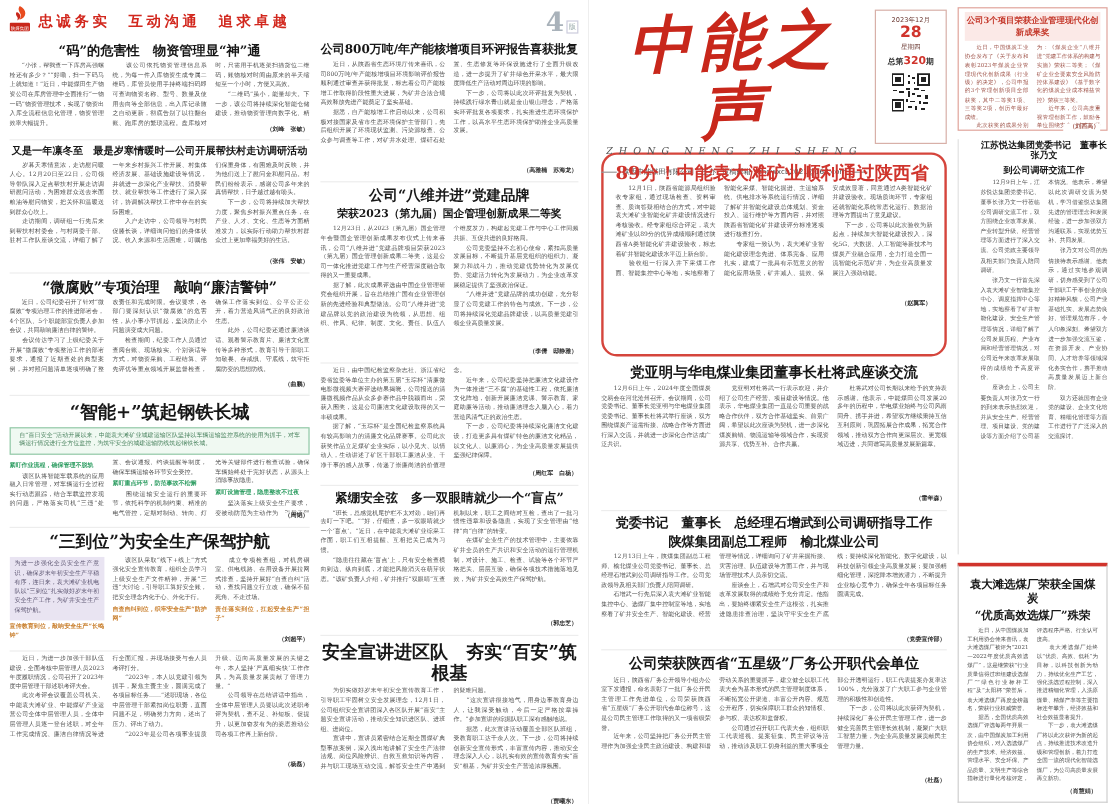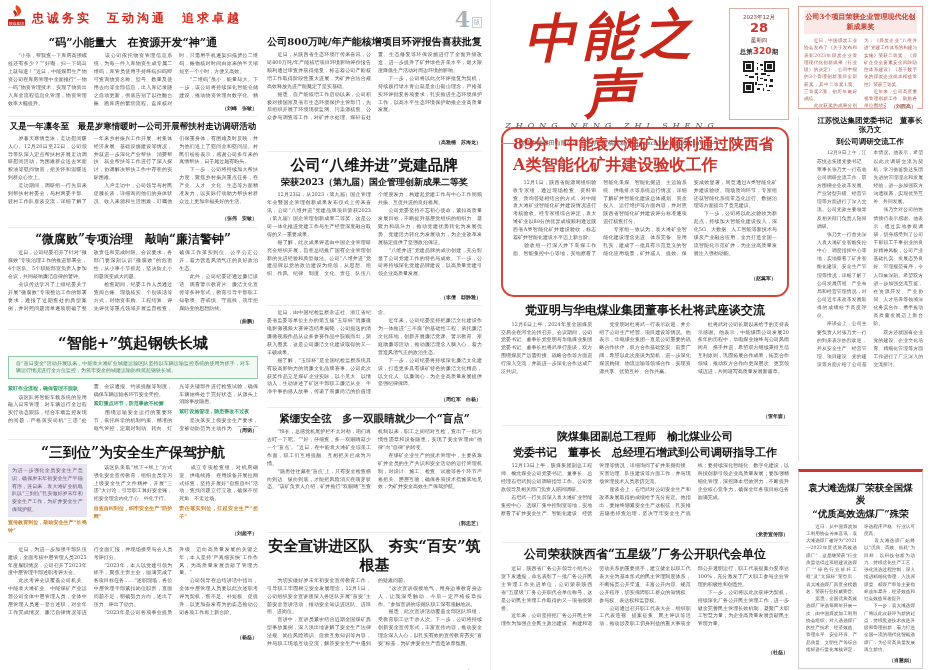--- a/index.html
+++ b/index.html
@@ -85,21 +85,21 @@
         <b>4</b>
         <i>版</i>
       </span>
     </div>
 
     <div class="lp-cols">
 
       <div class="lcol">
 
         <div class="art">
-          <div class="h1" style="font-size:11px">“码”小能量大　在资源开发“神”通</div>
+          <div class="h1" style="font-size:11px">“码”的危害性　物资管理显“神”通</div>
           <div class="body c3" style="height:60px">
             <span class="txt">　　“小张，帮我查一下库房高强螺栓还有多少？”“好嘞，扫一下码马上就知道！”近日，中能煤田生产物资公司在库房管理中全面推行“一物一码”物资管理技术，实现了物资出入库全流程信息化管理，物资管理效率大幅提升。
 　　该公司依托物资管理信息系统，为每一件入库物资生成专属二维码，库管员使用手持终端扫码即可查询物资名称、型号、数量及使用去向等全部信息，出入库记录随之自动更新，彻底告别了以往翻台账、跑库房的繁琐流程。盘库核对时，只需用手机逐架扫描货位二维码，账物核对时间由原来的半天缩短至一个小时，方便又高效。
 　　“二维码”虽小，能量却大。下一步，该公司将持续深化智能仓储建设，推动物资管理向数字化、精细化迈进，以更加精准高效的物资保障服务矿井安全生产。</span>
             <span class="byline">（刘峰　张敏）</span>
           </div>
         </div>
 
         <div class="art">
           <div class="h1 nowrap" style="font-size:8.5px">又是一年凛冬至　最是岁寒情暖时—公司开展帮扶村走访调研活动</div>
@@ -169,21 +169,21 @@
           <div class="h1" style="font-size:10px">公司800万吨/年产能核增项目环评报告喜获批复</div>
           <div class="body c2" style="height:96px">
             <span class="txt">　　近日，从陕西省生态环境厅传来喜讯，公司800万吨/年产能核增项目环境影响评价报告顺利通过审查并获得批复，标志着公司产能核增工作取得阶段性重大进展，为矿井合法合规高效释放先进产能奠定了坚实基础。
 　　据悉，自产能核增工作启动以来，公司积极对接国家及省市生态环境保护主管部门，先后组织开展了环境现状监测、污染源核查、公众参与调查等工作，对矿井水处理、煤矸石处置、生态修复等环保设施进行了全面升级改造，进一步提升了矿井绿色开采水平，最大限度降低生产活动对周边环境的影响。
 　　下一步，公司将以此次环评批复为契机，持续践行绿水青山就是金山银山理念，严格落实环评批复各项要求，扎实推进生态环境保护工作，以高水平生态环境保护助推企业高质量发展。</span>
             <span class="byline">（高雅楠　苏海龙）</span>
           </div>
         </div>
 
         <div class="art">
-          <div class="h1" style="font-size:15px">公司“八维并进”党建品牌</div>
+          <div class="h1" style="font-size:12px">公司“八维并进”党建品牌</div>
           <div class="h1" style="font-size:9px;margin-top:0">荣获2023（第九届）国企管理创新成果二等奖</div>
           <div class="body c2" style="height:110px">
             <span class="txt">　　12月23日，从2023（第九届）国企管理年会暨国企管理创新成果发布仪式上传来喜讯，公司“八维并进”党建品牌项目荣获2023（第九届）国企管理创新成果二等奖，这是公司一体化推进党建工作与生产经营深度融合取得的又一重要成果。
 　　据了解，此次成果评选由中国企业管理研究会组织开展，旨在总结推广国有企业管理创新的先进经验和典型做法。公司“八维并进”党建品牌以党的政治建设为统领，从思想、组织、作风、纪律、制度、文化、责任、队伍八个维度发力，构建起党建工作与中心工作同频共振、互促共进的良好格局。
 　　公司党委坚持不忘初心使命，紧扣高质量发展目标，不断提升基层党组织的组织力、凝聚力和战斗力，推动党建优势转化为发展优势、党建活力转化为发展动力，为企业改革发展稳定提供了坚强政治保证。
 　　“八维并进”党建品牌的成功创建，充分彰显了公司党建工作的特色与成效。下一步，公司将持续深化党建品牌建设，以高质量党建引领企业高质量发展。</span>
             <span class="byline">（李倩　邸静雅）</span>
           </div>
         </div>
 
@@ -247,43 +247,42 @@
               <rect width="21" height="21" fill="#fff"></rect>
               <path fill="#222" d="M0 0h7v7H0zM14 0h7v7h-7zM0 14h7v7H0z"></path>
               <path fill="#fff" d="M1 1h5v5H1zM15 1h5v5h-5zM1 15h5v5H1z"></path>
               <path fill="#222" d="M2 2h3v3H2zM16 2h3v3h-3zM2 16h3v3H2zM9 1h1v1H9zM11 2h2v1h-2zM9 4h1v2H9zM12 5h1v1h-1zM8 8h2v1H8zM12 8h3v1h-3zM16 9h2v1h-2zM1 9h2v1H1zM4 10h3v1H4zM9 10h1v3H9zM11 11h2v1h-2zM14 12h2v1h-2zM18 12h2v2h-2zM8 14h1v2H8zM10 15h3v1h-3zM15 15h1v2h-1zM17 16h3v1h-3zM9 18h2v1H9zM13 18h1v2h-1zM16 19h2v1h-2z"></path>
             </svg>
           </div>
         </div>
 
         <div class="mainbox">
           <div class="ht" style="font-size:15px">89分！中能袁大滩矿业顺利通过陕西省</div>
-          <div class="ht" style="font-size:16px;margin:1px 0 4px">A类智能化矿井建设验收工作</div>
           <div class="body c3" style="height:104px">
             <span class="txt">　　12月1日，陕西省能源局组织验收专家组，通过现场检查、资料审查、质询答疑相结合的方式，对中能袁大滩矿业智能化矿井建设情况进行考核验收。经专家组综合评定，袁大滩矿业以89分的优异成绩顺利通过陕西省A类智能化矿井建设验收，标志着矿井智能化建设水平迈上新台阶。
 　　验收组一行深入井下采煤工作面、智能集控中心等地，实地察看了智能化采煤、智能化掘进、主运输系统、供电排水等系统运行情况，详细了解矿井智能化建设总体规划、资金投入、运行维护等方面内容，并对照陕西省智能化矿井建设评分标准逐项进行核查打分。
 　　专家组一致认为，袁大滩矿业智能化建设理念先进、体系完备、应用扎实，建成了一批具有示范意义的智能化应用场景，矿井减人、提效、保安成效显著，同意通过A类智能化矿井建设验收。现场质询环节，专家组还就智能化系统常态化运行、数据治理等方面提出了意见建议。
 　　下一步，公司将以此次验收为新起点，持续加大智能化建设投入，深化5G、大数据、人工智能等新技术与煤炭产业融合应用，全力打造全国一流智能化示范矿井，为企业高质量发展注入强劲动能。</span>
             <span class="byline">（赵翼军）</span>
           </div>
         </div>
 
         <div class="art" style="margin-top:6px;border-top:none">
           <div class="h1" style="font-size:12px">党亚明与华电煤业集团董事长杜将武座谈交流</div>
           <div class="body c3" style="height:100px">
             <span class="txt">　　12月6日上午，2024年度全国煤炭交易会在河北沧州召开。会议期间，公司党委书记、董事长党亚明与华电煤业集团党委书记、董事长杜将武举行座谈，双方围绕煤炭产运需衔接、战略合作等方面进行深入交流，并就进一步深化合作达成广泛共识。
 　　党亚明对杜将武一行表示欢迎，并介绍了公司生产经营、项目建设等情况。他表示，华电煤业集团一直是公司重要的战略合作伙伴，双方合作基础坚实、前景广阔，希望以此次座谈为契机，进一步深化煤炭购销、物流运输等领域合作，实现资源共享、优势互补、合作共赢。
 　　杜将武对公司长期以来给予的支持表示感谢。他表示，中能煤田公司发展20多年的历程中，华电煤业始终与公司风雨同舟、携手并进，希望双方继续秉持互信互利原则，巩固拓展合作成果，拓宽合作领域，推动双方合作向更深层次、更宽领域迈进，共同谱写高质量发展新篇章。</span>
             <span class="byline">（雷年森）</span>
           </div>
         </div>
 
         <div class="art">
+          <div class="h1" style="font-size:11px;margin-top:0">党委书记　董事长　总经理石增武到公司调研指导工作</div>
           <div class="h1" style="font-size:11px">陕煤集团副总工程师　榆北煤业公司</div>
-          <div class="h1" style="font-size:11px;margin-top:0">党委书记　董事长　总经理石增武到公司调研指导工作</div>
           <div class="body c3" style="height:76px">
             <span class="txt">　　12月13日上午，陕煤集团副总工程师、榆北煤业公司党委书记、董事长、总经理石增武到公司调研指导工作。公司党政领导及相关部门负责人陪同调研。
 　　石增武一行先后深入袁大滩矿业智能集控中心、选煤厂集中控制室等地，实地察看了矿井安全生产、智能化建设、经营管理等情况，详细询问了矿井采掘衔接、灾害治理、队伍建设等方面工作，并与现场管理技术人员亲切交流。
 　　座谈会上，石增武对公司安全生产和改革发展取得的成绩给予充分肯定。他指出，要始终绷紧安全生产这根弦，扎实推进隐患排查治理，坚决守牢安全生产底线；要持续深化智能化、数字化建设，以科技创新引领企业高质量发展；要加强精细化管理，深挖降本增效潜力，不断提升企业核心竞争力，确保全年各项目标任务圆满完成。</span>
             <span class="byline">（党委宣传部）</span>
           </div>
         </div>
 
         <div class="art">
           <div class="h1" style="font-size:12px">公司荣获陕西省“五星级”厂务公开职代会单位</div>

